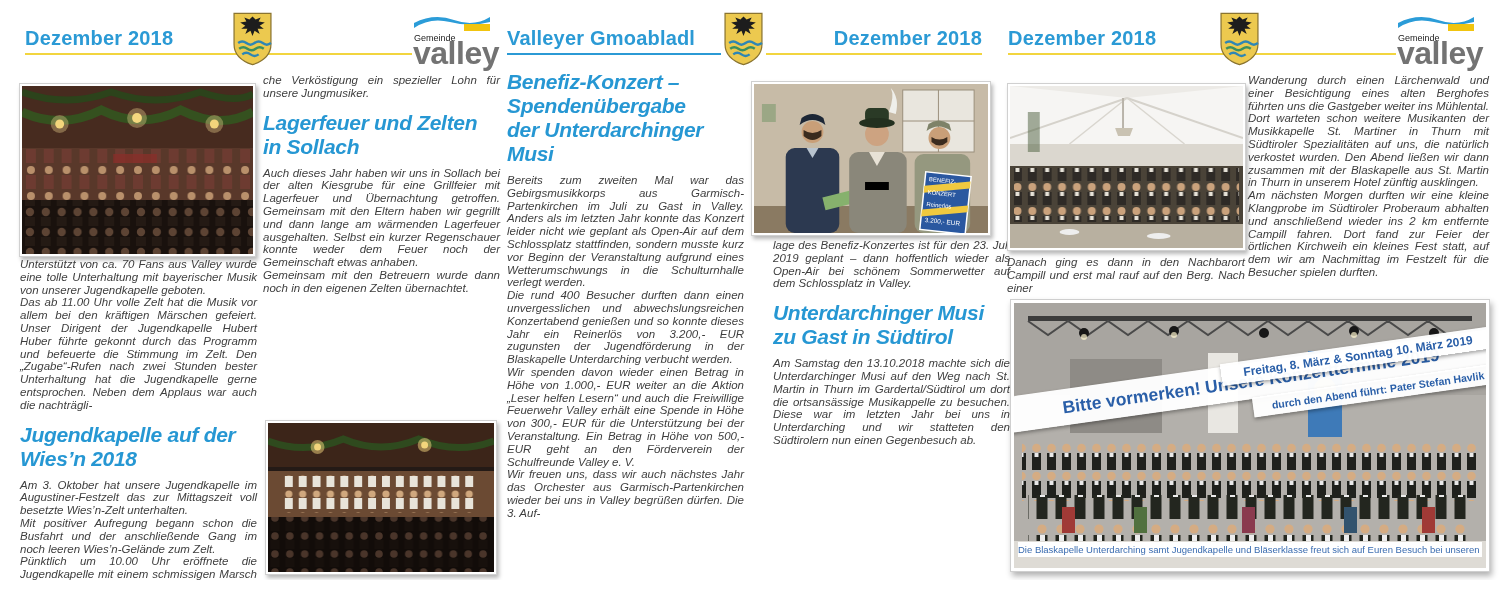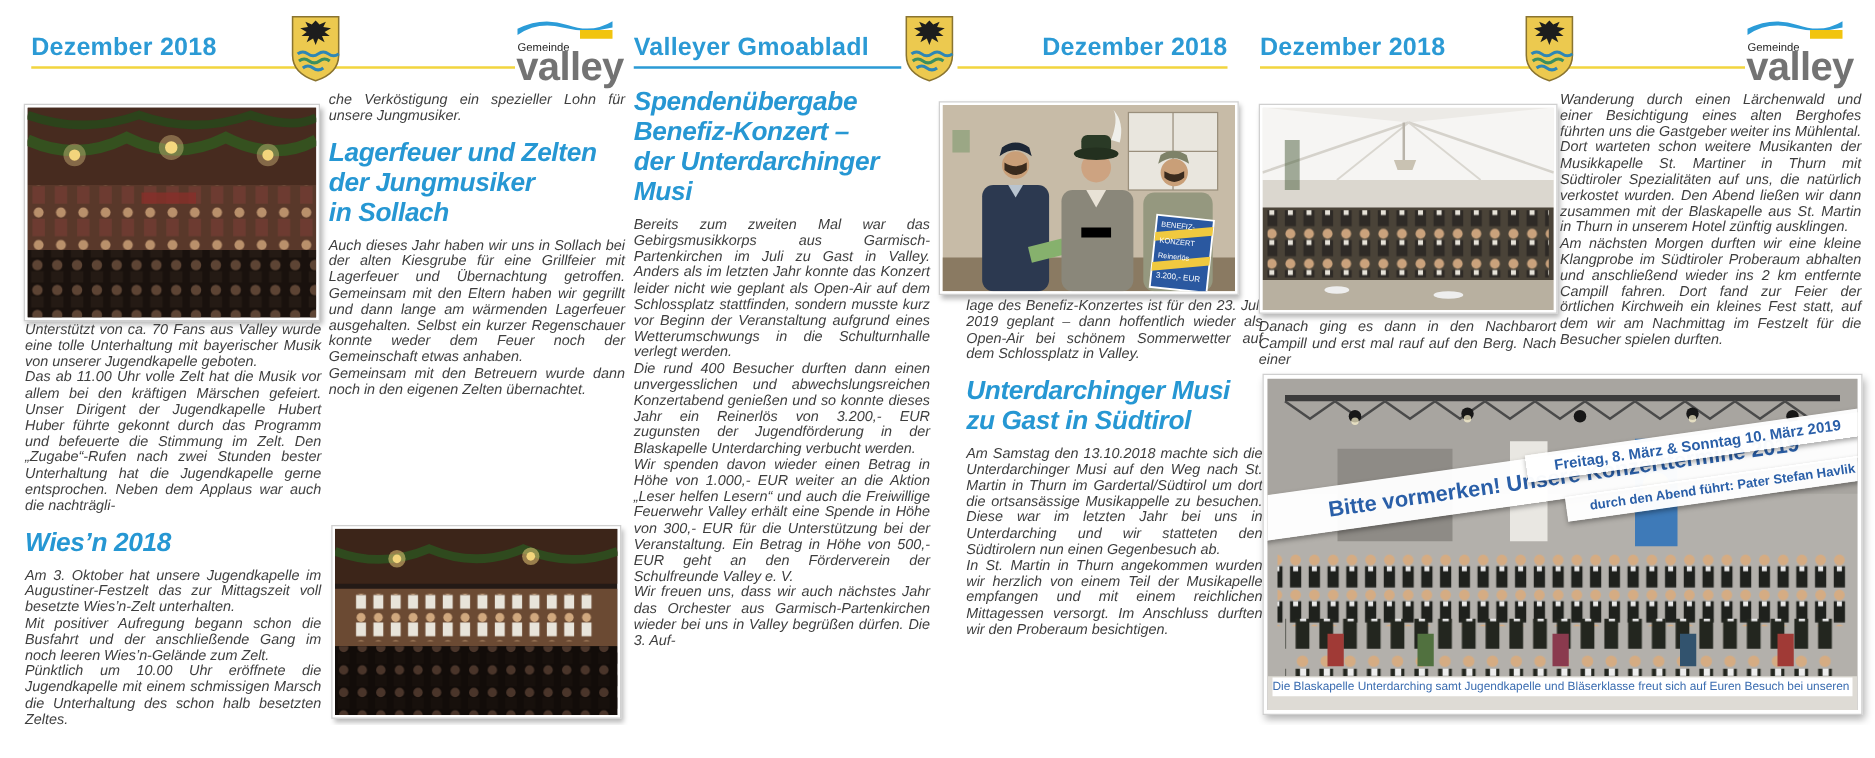--- a/index.html
+++ b/index.html
@@ -119,32 +119,32 @@
       <rect x="92" y="68" width="44" height="9" fill="#8a2f2a" opacity=".75"></rect>
       <rect y="114" width="233" height="54" fill="#19110d"></rect>
       <rect y="114" width="233" height="54" fill="url(#p1crowd)"></rect>
     </svg>
   </div>
 
   <div class="col" style="left:20px;top:258px;">
     <p>Unterstützt von ca. 70 Fans aus Valley wurde eine tolle Unterhaltung mit bayerischer Musik von unserer Jugendkapelle geboten.</p>
     <p>Das ab 11.00 Uhr volle Zelt hat die Musik vor allem bei den kräftigen Märschen gefeiert. Unser Dirigent der Jugendkapelle Hubert Huber führte gekonnt durch das Programm und befeuerte die Stimmung im Zelt. Den „Zugabe“-Rufen nach zwei Stunden bester Unterhaltung hat die Jugendkapelle gerne entsprochen. Neben dem Applaus war auch die nachträgli-</p>
     <div class="headline">
+      <span>Jugendkapelle auf der</span>
       <span>Wies’n 2018</span>
     </div>
     <p>Am 3. Oktober hat unsere Jugendkapelle im Augustiner-Festzelt das zur Mittagszeit voll besetzte Wies’n-Zelt unterhalten.</p>
     <p>Mit positiver Aufregung begann schon die Busfahrt und der anschließende Gang im noch leeren Wies’n-Gelände zum Zelt.</p>
     <p>Pünktlich um 10.00 Uhr eröffnete die Jugendkapelle mit einem schmissigen Marsch die Unterhaltung des schon halb besetzten Zeltes.</p>
   </div>
 
   <div class="col" style="left:263px;top:74px;">
     <p>che Verköstigung ein spezieller Lohn für unsere Jungmusiker.</p>
     <div class="headline">
       <span>Lagerfeuer und Zelten</span>
-      <span>der Jungmusiker</span>
       <span>in Sollach</span>
     </div>
     <p>Auch dieses Jahr haben wir uns in Sollach bei der alten Kiesgrube für eine Grillfeier mit Lagerfeuer und Übernachtung getroffen. Gemeinsam mit den Eltern haben wir gegrillt und dann lange am wärmenden Lagerfeuer ausgehalten. Selbst ein kurzer Regenschauer konnte weder dem Feuer noch der Gemeinschaft etwas anhaben.</p>
     <p>Gemeinsam mit den Betreuern wurde dann noch in den eigenen Zelten übernachtet.</p>
   </div>
 
   <div class="photo" style="left:265px;top:420px;width:232px;height:155px;">
     <svg viewBox="0 0 228 149" preserveAspectRatio="none">
       <defs>
         <pattern id="p2band" width="14" height="22" patternUnits="userSpaceOnUse">
@@ -165,22 +165,22 @@
         <circle cx="158" cy="22" r="3.5" fill="#f3d57c"></circle>
       <rect y="48" width="228" height="46" fill="#6b4a33"></rect>
       <rect x="16" y="52" width="196" height="38" fill="url(#p2band)"></rect>
       <rect y="94" width="228" height="55" fill="#120c09"></rect>
       <rect y="94" width="228" height="55" fill="url(#p2crowd)"></rect>
     </svg>
   </div>
 
   <div class="col" style="left:507px;top:70px;">
     <div class="headline hl-first">
+      <span>Benefiz-Konzert –</span>
       <span>Spendenübergabe</span>
-      <span>Benefiz-Konzert –</span>
       <span>der Unterdarchinger</span>
       <span>Musi</span>
     </div>
     <p>Bereits zum zweiten Mal war das Gebirgsmusikkorps aus Garmisch-Partenkirchen im Juli zu Gast in Valley. Anders als im letzten Jahr konnte das Konzert leider nicht wie geplant als Open-Air auf dem Schlossplatz stattfinden, sondern musste kurz vor Beginn der Veranstaltung aufgrund eines Wetterumschwungs in die Schulturnhalle verlegt werden.</p>
     <p>Die rund 400 Besucher durften dann einen unvergesslichen und abwechslungsreichen Konzertabend genießen und so konnte dieses Jahr ein Reinerlös von 3.200,- EUR zugunsten der Jugendförderung in der Blaskapelle Unterdarching verbucht werden.</p>
     <p>Wir spenden davon wieder einen Betrag in Höhe von 1.000,- EUR weiter an die Aktion „Leser helfen Lesern“ und auch die Freiwillige Feuerwehr Valley erhält eine Spende in Höhe von 300,- EUR für die Unterstützung bei der Veranstaltung. Ein Betrag in Höhe von 500,- EUR geht an den Förderverein der Schulfreunde Valley e. V.</p>
     <p>Wir freuen uns, dass wir auch nächstes Jahr das Orchester aus Garmisch-Partenkirchen wieder bei uns in Valley begrüßen dürfen. Die 3. Auf-</p>
   </div>
 
   <div class="photo" style="left:751px;top:81px;width:240px;height:155px;">
@@ -223,21 +223,20 @@
     </svg>
   </div>
 
   <div class="col" style="left:752px;top:239px;margin-left:21px;">
     <p>lage des Benefiz-Konzertes ist für den 23. Juli 2019 geplant – dann hoffentlich wieder als Open-Air bei schönem Sommerwetter auf dem Schlossplatz in Valley.</p>
     <div class="headline">
       <span>Unterdarchinger Musi</span>
       <span>zu Gast in Südtirol</span>
     </div>
     <p>Am Samstag den 13.10.2018 machte sich die Unterdarchinger Musi auf den Weg nach St. Martin in Thurn im Gardertal/Südtirol um dort die ortsansässige Musikappelle zu besuchen. Diese war im letzten Jahr bei uns in Unterdarching und wir statteten den Südtirolern nun einen Gegenbesuch ab.</p>
-    <p>In St. Martin in Thurn angekommen wurden wir herzlich von einem Teil der Musikapelle empfangen und mit einem reichlichen Mittagessen versorgt. Im Anschluss durften wir den Proberaum besichtigen.</p>
   </div>
 
   <div class="photo" style="left:1007px;top:83px;width:239px;height:168px;">
     <svg viewBox="0 0 235 162" preserveAspectRatio="none">
       <defs>
         <pattern id="p4ppl" width="15" height="24" patternUnits="userSpaceOnUse">
           <circle cx="7.5" cy="5" r="4" fill="#caa27c"></circle>
             <rect x="3" y="10" width="9" height="13" fill="#2e2a26"></rect>
           <rect x="5.5" y="10" width="4" height="4" fill="#e6e2d8"></rect>
         </pattern>

